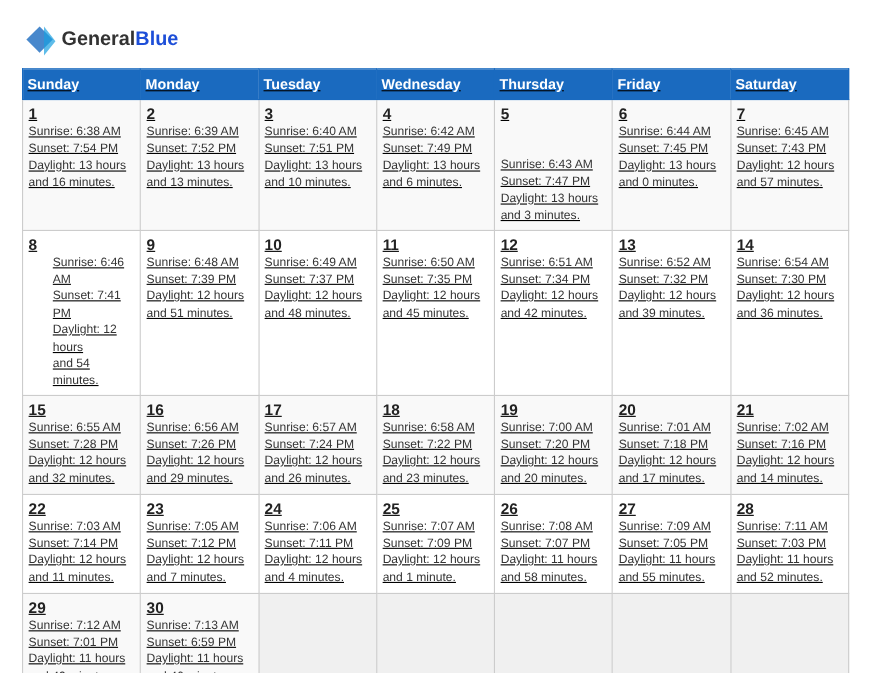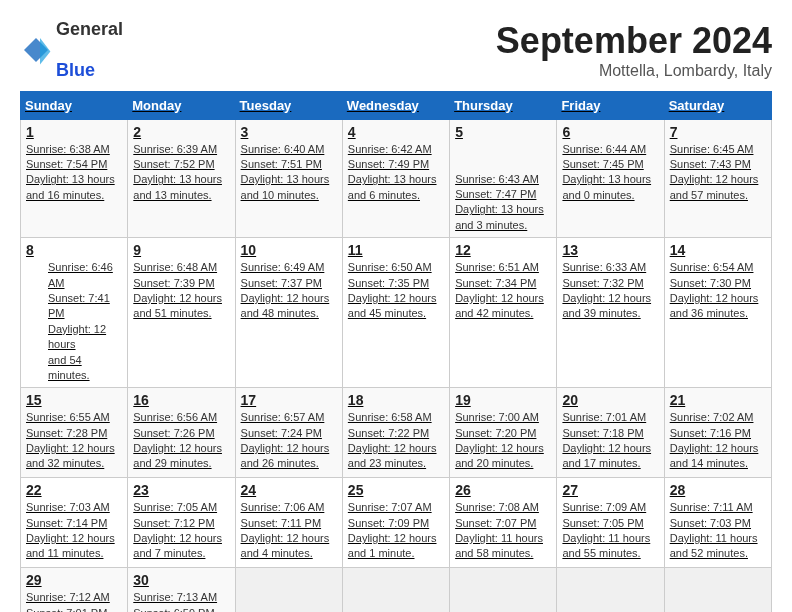--- a/index.html
+++ b/index.html
@@ -16,25 +16,24 @@
       align-items: flex-start;
       margin-bottom: 10px;
     }
     .logo {
       display: flex;
       align-items: center;
       gap: 4px;
     }
     .logo-text {
       display: flex;
-      flex-direction: column;
+      flex-direction: row;
       font-size: 18px;
       font-weight: bold;
       line-height: 1.1;
-      gap: 21px;
     }
     .logo-text .general { color: #333; }
     .logo-text .blue { color: #1d4ed8; }
     .logo-icon {
       width: 32px;
       height: 32px;
     }
     .title-area {
       text-align: right;
     }
@@ -96,24 +95,20 @@
   <div class="logo">
     <svg class="logo-icon" viewBox="0 0 40 40">
       <polygon points="20,5 35,20 20,35 5,20" fill="#1a6abf" opacity="0.8"></polygon>
       <polygon points="25,5 38,22 25,38" fill="#1a9fdf" opacity="0.7"></polygon>
     </svg>
     <div class="logo-text">
       <span class="general">General</span>
       <span class="blue">Blue</span>
     </div>
   </div>
-  <div class="title-area">
-    <div class="month-title">September 2024</div>
-    <div class="subtitle">Mottella, Lombardy, Italy</div>
-  </div>
 </div>
 
 <table>
   <thead>
     <tr>
     <th>Sunday</th>
         <th>Monday</th>
         <th>Tuesday</th>
         <th>Wednesday</th>
         <th>Thursday</th>
@@ -204,21 +199,21 @@
         </td>
         <td>
           <span class="day-num">12</span>
           <div class="day-info" style="white-space: pre-line;">Sunrise: 6:51 AM
 Sunset: 7:34 PM
 Daylight: 12 hours
 and 42 minutes.</div>
         </td>
         <td>
           <span class="day-num">13</span>
-          <div class="day-info" style="white-space: pre-line;">Sunrise: 6:33 AM
+          <div class="day-info" style="white-space: pre-line;">Sunrise: 6:52 AM
 Sunset: 7:32 PM
 Daylight: 12 hours
 and 39 minutes.</div>
         </td>
         <td>
           <span class="day-num">14</span>
           <div class="day-info" style="white-space: pre-line;">Sunrise: 6:54 AM
 Sunset: 7:30 PM
 Daylight: 12 hours
 and 36 minutes.</div>

